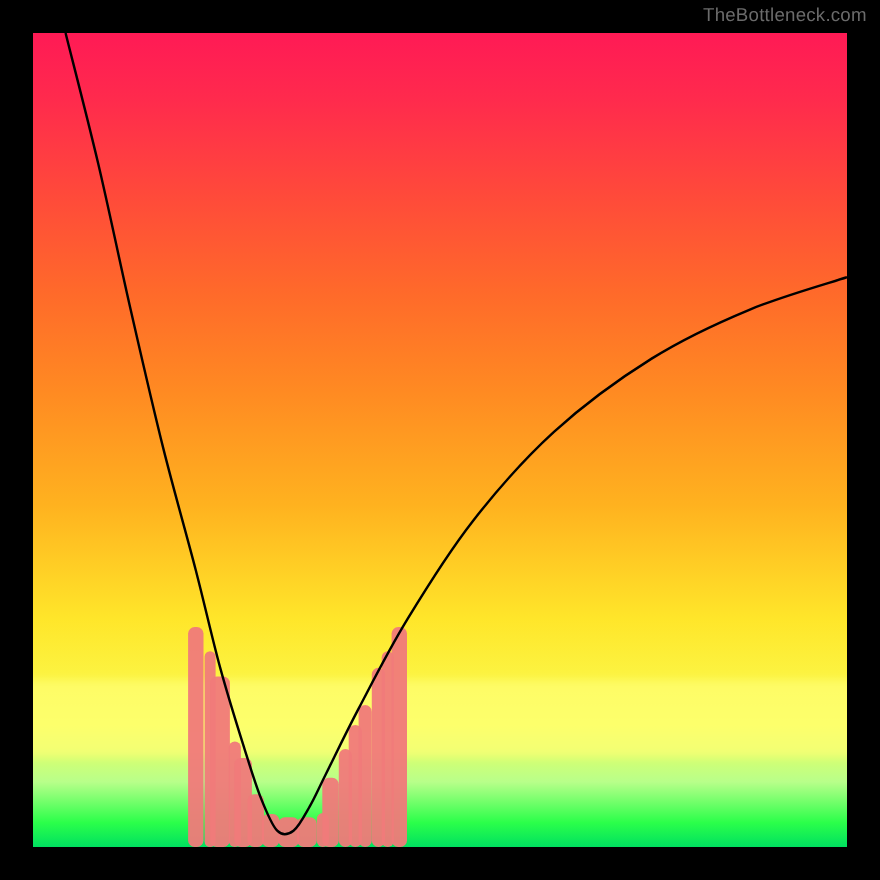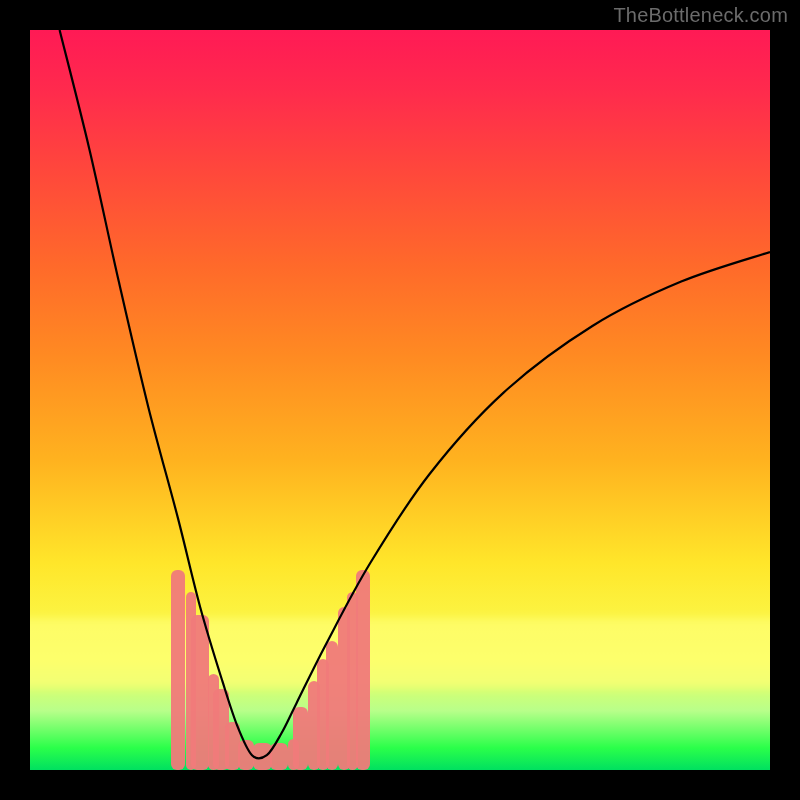--- a/index.html
+++ b/index.html
@@ -64,21 +64,21 @@
     position: absolute;
     inset: 0;
     width: 100%;
     height: 100%;
   }
   .watermark {
     position: absolute;
     top: 4px;
     right: 12px;
     color: #6b6b6b;
-    font-size: 20px;
+    font-size: 17px;
     font-weight: 500;
     letter-spacing: 0.2px;
   }
 </style>
 </head>
 <body>
 
 <div class="frame">
 
   <div class="watermark">TheBottleneck.com</div>

